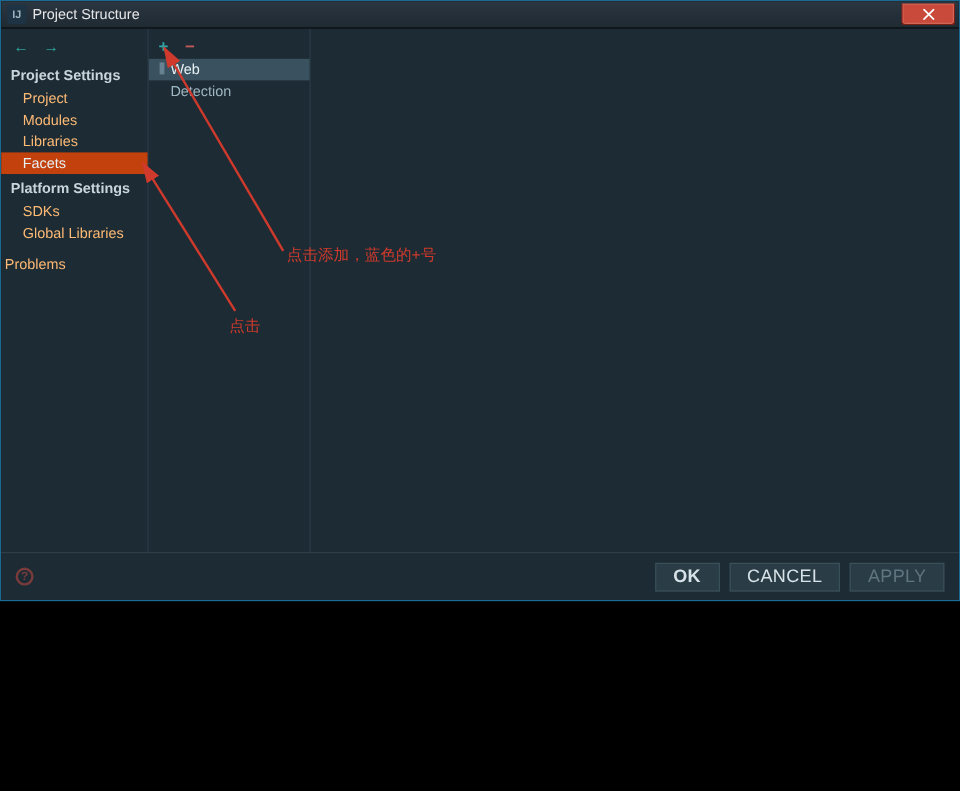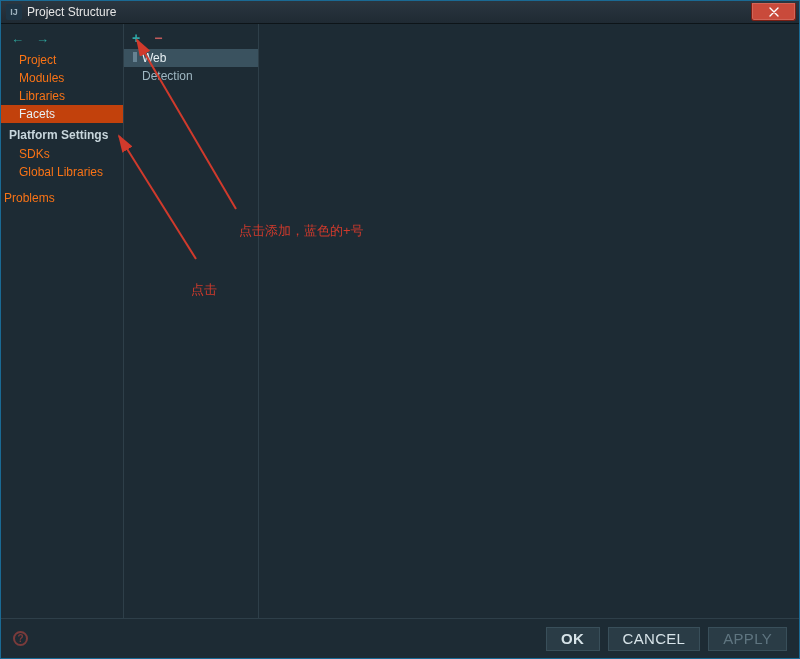--- a/index.html
+++ b/index.html
@@ -1,17 +1,17 @@
 <!DOCTYPE html>
 <html><head>
 <meta charset="utf-8">
 <style>
   * { box-sizing: border-box; margin: 0; padding: 0; }
   html, body { width: 800px; height: 659px; overflow: hidden; font-family: "Segoe UI", Arial, sans-serif; font-size: 12px; background: #000; }
-  .window { width: 800px; height: 659px; display: flex; flex-direction: column; border: 1px solid #1a6a94; }
+  .window { width: 800px; height: 501px; display: flex; flex-direction: column; border: 1px solid #1a6a94; }
   .titlebar {
     height: 23px; background: linear-gradient(#2a3640 0%, #1f2a33 100%);
     display: flex; align-items: center; color: #e6e6e6; font-size: 12px;
     position: relative;
     border-bottom: 1px solid #0d1418;
   }
   .titlebar .tb-icon { width: 16px; height: 16px; margin: 0 5px 0 5px; background:#1e3444; border-radius:2px; display:flex; align-items:center; justify-content:center;}
   .titlebar .tb-ij { color:#9fb3bf; font-size:9px; line-height:1; font-weight:bold;}
   .titlebar .tb-title { flex: 0 0 auto; }
   .titlebar .tb-spacer { flex:1; }
@@ -27,21 +27,21 @@
   .body { flex:1; display:flex; flex-direction:column; background:#1d2b34; position:relative; }
   .content { flex:1; display:flex; min-height:0; }
   .sidebar {
     width: 123px; flex:0 0 123px; background:#1d2b34; border-right:1px solid #2e3f49;
     padding-top: 4px; color:#9fb7c2;
   }
   .sb-arrows { padding: 4px 0 6px 10px; display:flex; gap:12px; }
   .sb-arrow { color:#2ea39a; cursor:pointer; font-size:13px; line-height:1; }
   .sb-header { color:#c8d6dc; font-weight:bold; padding: 5px 8px 3px 8px; }
   .sb-item {
-    padding: 2px 8px 2px 18px; cursor:pointer; color:#f97316;
+    padding: 2px 8px 2px 18px; cursor:pointer; color:#fdba74;
   }
   .sb-item.selected { background:#c2410c; color:#e7f0f4; }
   .sb-sep { height:8px; }
 
   .listpane {
     width: 135px; flex:0 0 135px; background:#1d2b34; border-right:1px solid #2e3f49;
     padding-top:4px;
   }
   .lp-toolbar { display:flex; gap:14px; padding: 3px 0 4px 8px; }
   .lp-plus { color:#2ea8a8; font-size:14px; font-weight:bold; cursor:pointer; line-height:1;}
@@ -68,21 +68,21 @@
     background:#2a3c46; color:#d7e3e8; border:1px solid #394f5a;
     font-size:15px; letter-spacing:0.3px; cursor:pointer;
     display:flex; align-items:center; justify-content:center;
   }
   .btn.primary { font-weight:bold; }
   .btn.disabled { color:#5f7580; cursor:default; }
 
   
   .annot { position:absolute; inset:0; pointer-events:none; }
   .annot svg { position:absolute; inset:0; }
-  .annot-text { position:absolute; color:#d03a2c; font-size:13px; font-family: "Microsoft YaHei", SimSun, sans-serif; margin-top: 18px; }
+  .annot-text { position:absolute; color:#d03a2c; font-size:13px; font-family: "Microsoft YaHei", SimSun, sans-serif; }
 </style>
 </head>
 <body>
 
 <div class="window">
   <div class="titlebar">
     <div class="tb-icon">
         <span class="tb-ij">IJ</span>
       </div>
     <div class="tb-title">Project Structure</div>
@@ -96,20 +96,21 @@
 
   <div class="body">
     <div class="content">
 
       <div class="sidebar">
         <div class="sb-arrows">
           <span class="sb-arrow">←</span>
           <span class="sb-arrow">→</span>
         </div>
 
+        <div class="sb-header">Project Settings</div>
         <div class="sb-item">Project</div>
         <div class="sb-item">Modules</div>
         <div class="sb-item">Libraries</div>
         <div class="sb-item selected">Facets</div>
 
         <div class="sb-header">Platform Settings</div>
         <div class="sb-item">SDKs</div>
         <div class="sb-item">Global Libraries</div>
 
         <div class="sb-sep"></div>

